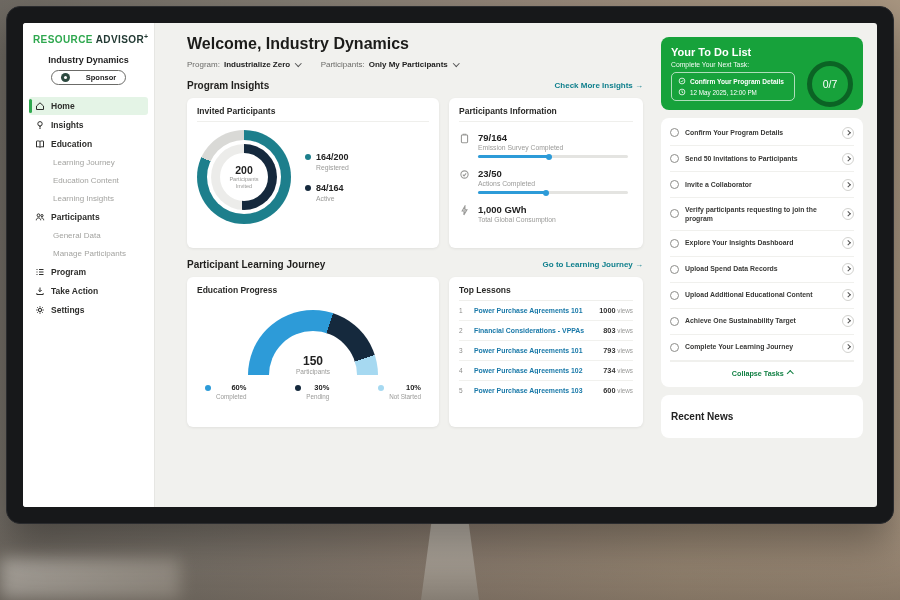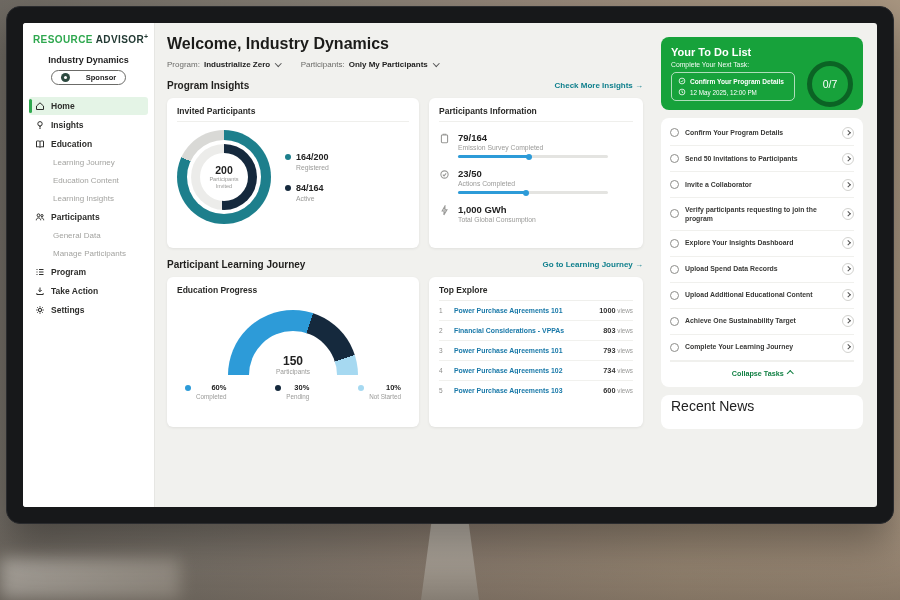--- a/index.html
+++ b/index.html
@@ -35,21 +35,21 @@
   .nav-item { display:flex; align-items:center; gap:6px; padding:4px 6px; font-size:8.5px;
     font-weight:bold; color:#2e2e2c; border-radius:3px; position:relative; cursor:pointer; }
   .nav-item.sub { padding-left:24px; font-weight:normal; color:#a3a3a0; font-size:8px; }
   .nav-item.active { background:#e4f4e6; }
   .nav-item.active::before { content:""; position:absolute; left:0; top:2px; bottom:2px; width:3px;
     border-radius:2px; background:var(--brand-green,#2fa84f); }
   .ico svg { width:10px; height:10px; display:block; }
   .nav-ico { flex:none; }
 
   
-  .main { flex:1; padding:12px 12px 0 12px; overflow:hidden; }
+  .main { flex:1; padding:12px 12px 0 32px; overflow:hidden; }
   .welcome { font-size:16px; font-weight:bold; color:#1c1c1a; }
   .filters { display:flex; gap:20px; margin-top:7px; font-size:8px; color:#6b6b68; align-items:center; }
   .filter { display:flex; align-items:center; gap:4px; cursor:pointer; }
   .filter b { color:#222; font-size:8px; }
   .chev { display:inline-block; width:4.5px; height:4.5px; border-right:1.2px solid #555;
     border-bottom:1.2px solid #555; transform:rotate(45deg); margin-left:2px; margin-bottom:2px; }
   .sec-head { display:flex; justify-content:space-between; align-items:center; margin-top:11px; }
   .sec-title { font-size:10px; font-weight:bold; color:#201f1d; }
   .sec-link { font-size:8px; font-weight:bold; color:var(--link,#0e7f8c); cursor:pointer; white-space:nowrap; }
   .cards { display:flex; gap:10px; margin-top:7px; }
@@ -140,22 +140,22 @@
   .task-check { width:9px; height:9px; border:1.2px solid #8d8d8a; border-radius:50%; flex:none; }
   .task-label { flex:1; font-size:6.9px; font-weight:600; color:#383836; line-height:1.35; }
   .task-go { width:12px; height:12px; border:1px solid #d2d2cf; border-radius:50%;
     display:grid; place-items:center; flex:none; }
   .task-go i { display:block; width:3.5px; height:3.5px; border-right:1.2px solid #555;
     border-bottom:1.2px solid #555; transform:rotate(-45deg); margin-left:-1px; }
   .collapse { border-top:1px solid #f0f0ed; text-align:center; padding:7px 0; font-size:7.2px;
     font-weight:bold; color:#128044; cursor:pointer; }
   .chev-up { display:inline-block; width:4.5px; height:4.5px; border-left:1.3px solid #128044;
     border-top:1.3px solid #128044; transform:rotate(45deg); margin-left:4px; }
-  .news { background:#fff; border-radius:8px; margin-top:8px; padding:3px 10px; min-height:34px;
-    font-size:14px; font-weight:normal; color:#222; }
+  .news { background:#fff; border-radius:8px; margin-top:8px; padding:16px 10px; min-height:34px;
+    font-size:10px; font-weight:bold; color:#222; }
 </style>
 </head>
 <body>
 
 <div class="scene">
   <div class="desk-light"></div>
   <div class="scene-floor"></div>
   <div class="stand"></div>
 
   <div class="monitor">
@@ -389,21 +389,21 @@
                 <div class="leg-line">
                     <span class="dot dot-light"></span>
                   <span>10%</span>
                   </div>
                 <div class="leg-sub">Not Started</div>
               </div>
             </div>
           </div>
 
           <div class="card card-lessons">
-            <div class="card-title">Top Explore</div>
+            <div class="card-title">Top Lessons</div>
             <div class="lesson-row">
               <span class="lesson-rank">1</span>
               <span class="lesson-title">Power Purchase Agreements 101</span>
               <span class="lesson-views"><b>1000</b><span> views</span></span>
             </div>
             <div class="lesson-row">
               <span class="lesson-rank">2</span>
               <span class="lesson-title">Financial Considerations - VPPAs</span>
               <span class="lesson-views"><b>803</b><span> views</span></span>
             </div>

